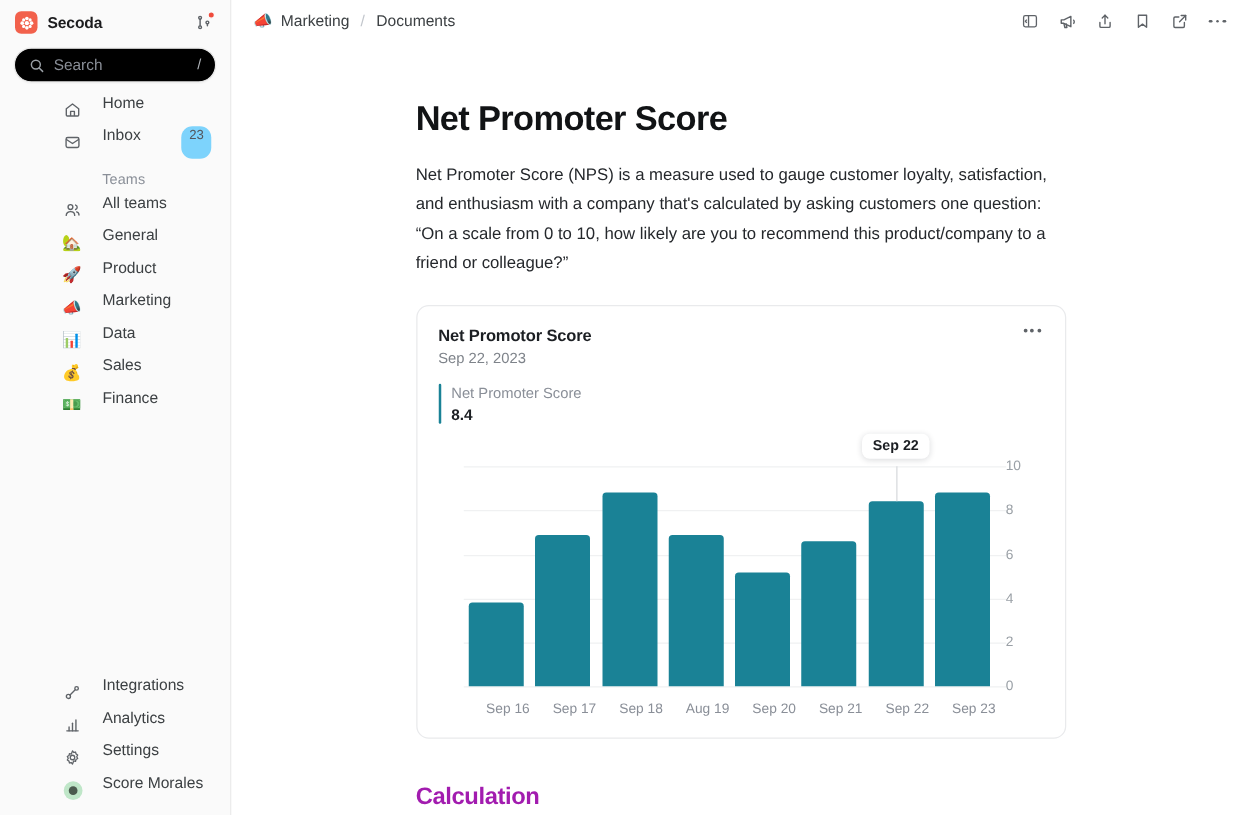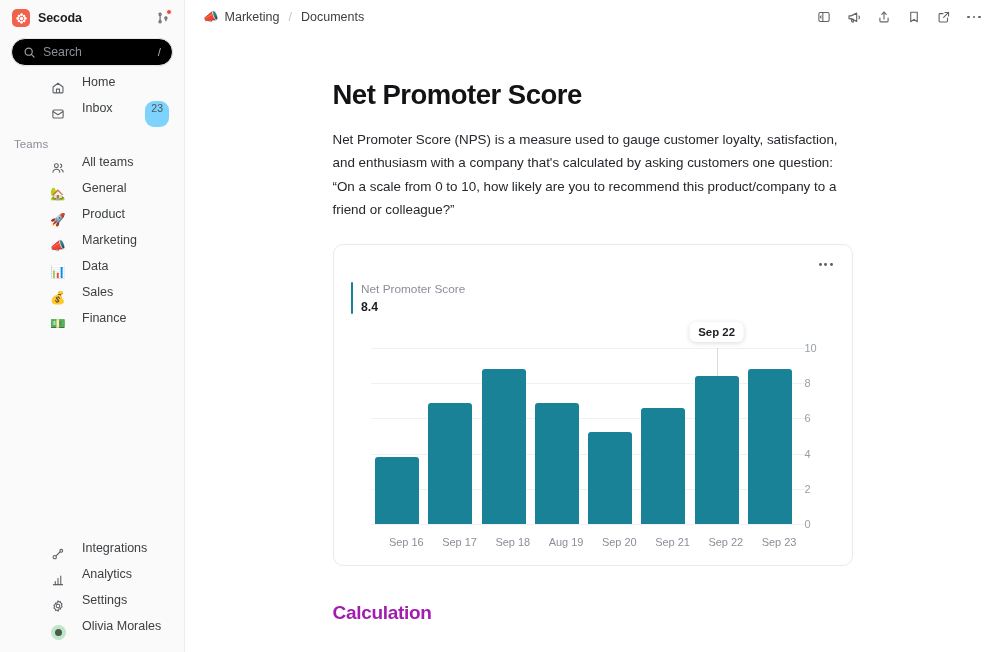--- a/index.html
+++ b/index.html
@@ -77,21 +77,21 @@
     font-size: 12.5px; color: #3c4043; flex: 1;
     white-space: nowrap; overflow: hidden; text-overflow: ellipsis;
   }
   .badge {
     font-size: 10.5px; color: #52565c; background: #7dd3fc;
     border-radius: 9px; padding: 1.5px 6px; line-height: 1.1;
   }
 
   .section-title {
     font-size: 11.5px; color: #8a8f98;
-    padding: 11px 0 4px 14px; letter-spacing: 0.1px;
+    padding: 11px 0 4px 14px; letter-spacing: 0.1px; text-align: center;
   }
   .emoji {
     font-size: 12.5px; line-height: 1;
     font-family: "DejaVu Sans", sans-serif;
   }
   .sb-bottom { margin-top: auto; padding-bottom: 7px; }
   .avatar {
     width: 15px; height: 15px; border-radius: 50%;
     background: #bfe6c8; display: flex;
     align-items: center; justify-content: center;
@@ -348,21 +348,21 @@
           </svg>
         </span>
         <span class="nav-label">Settings</span>
       </div>
       <div class="nav-item">
         <span class="nav-ico">
           <span class="avatar">
               <span class="head"></span>
             </span>
         </span>
-        <span class="nav-label">Olivia Morales</span>
+        <span class="nav-label">Score Morales</span>
       </div>
     </div>
   </aside>
 
   <section class="main">
 
     <div class="topbar">
       <span class="crumb-emoji">📣</span>
       <span class="crumb">Marketing</span>
       <span class="crumb-sep">/</span>
@@ -412,20 +412,24 @@
     </div>
 
     <div class="scroll-area">
       <div class="doc">
 
         <h1 class="doc-title">Net Promoter Score</h1>
         <p class="doc-p">Net Promoter Score (NPS) is a measure used to gauge customer loyalty, satisfaction, and enthusiasm with a company that's calculated by asking customers one question: “On a scale from 0 to 10, how likely are you to recommend this product/company to a friend or colleague?”</p>
 
         <div class="card">
           <div class="card-head">
+            <div>
+              <div class="card-title">Net Promotor Score</div>
+              <div class="card-date">Sep 22, 2023</div>
+            </div>
             <span class="card-more">
               <span class="dots">
                   <i></i>
                   <i></i>
                   <i></i>
                 </span>
             </span>
           </div>
 
           <div class="legend">

